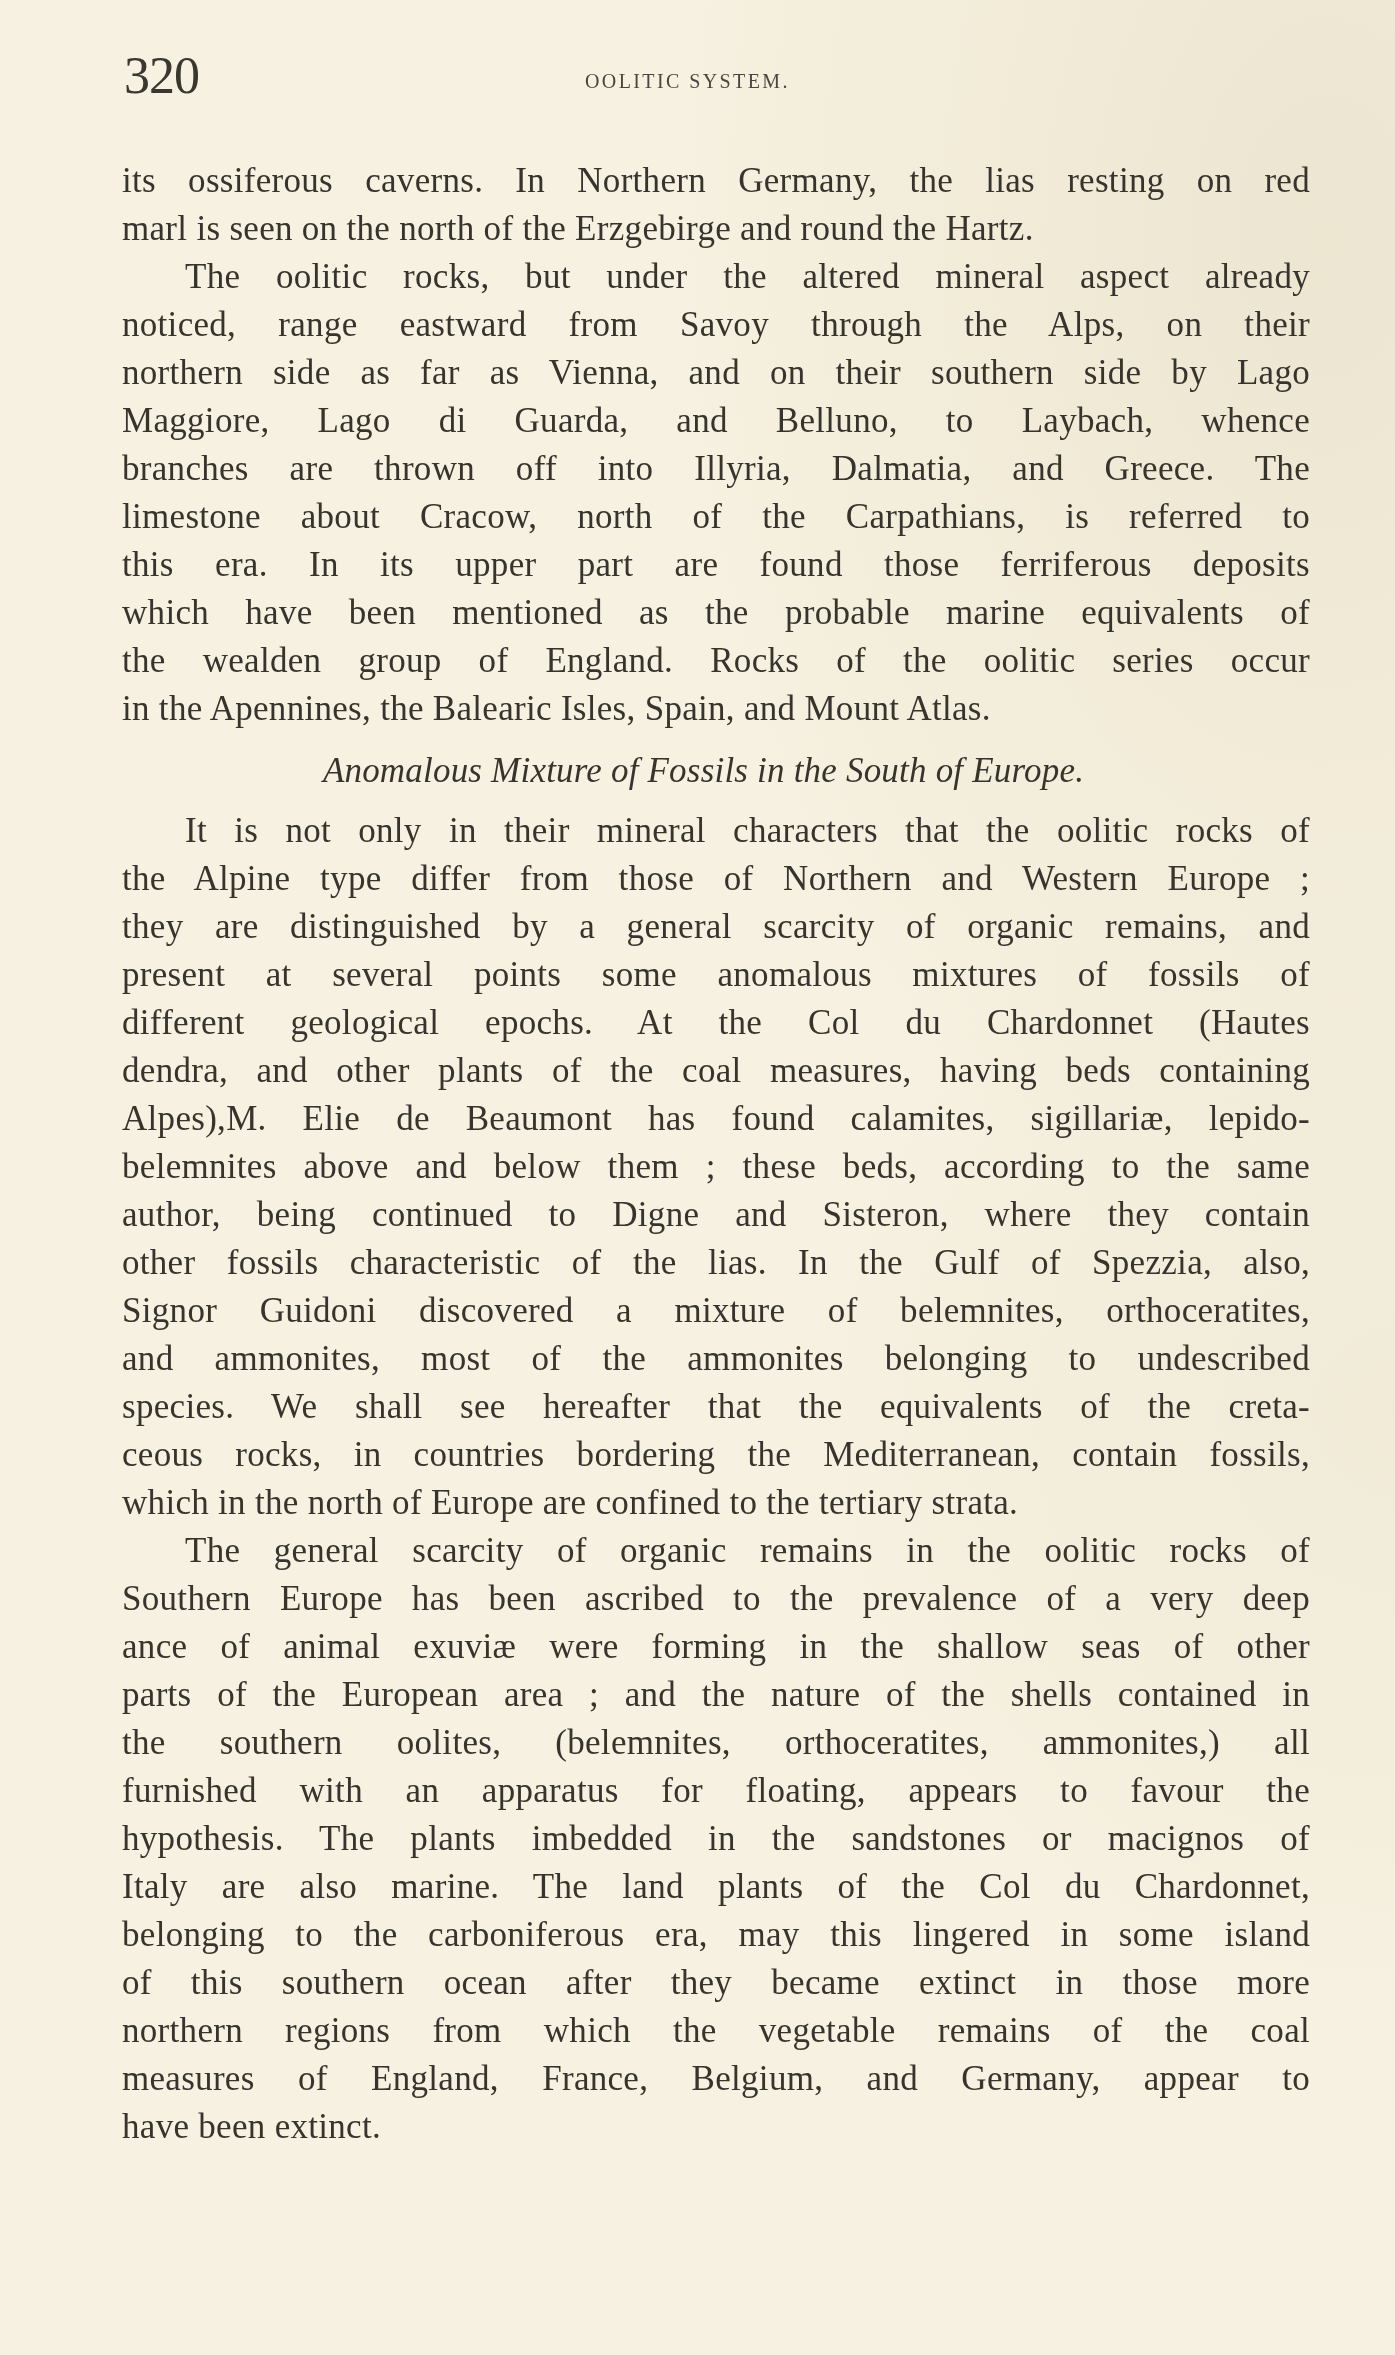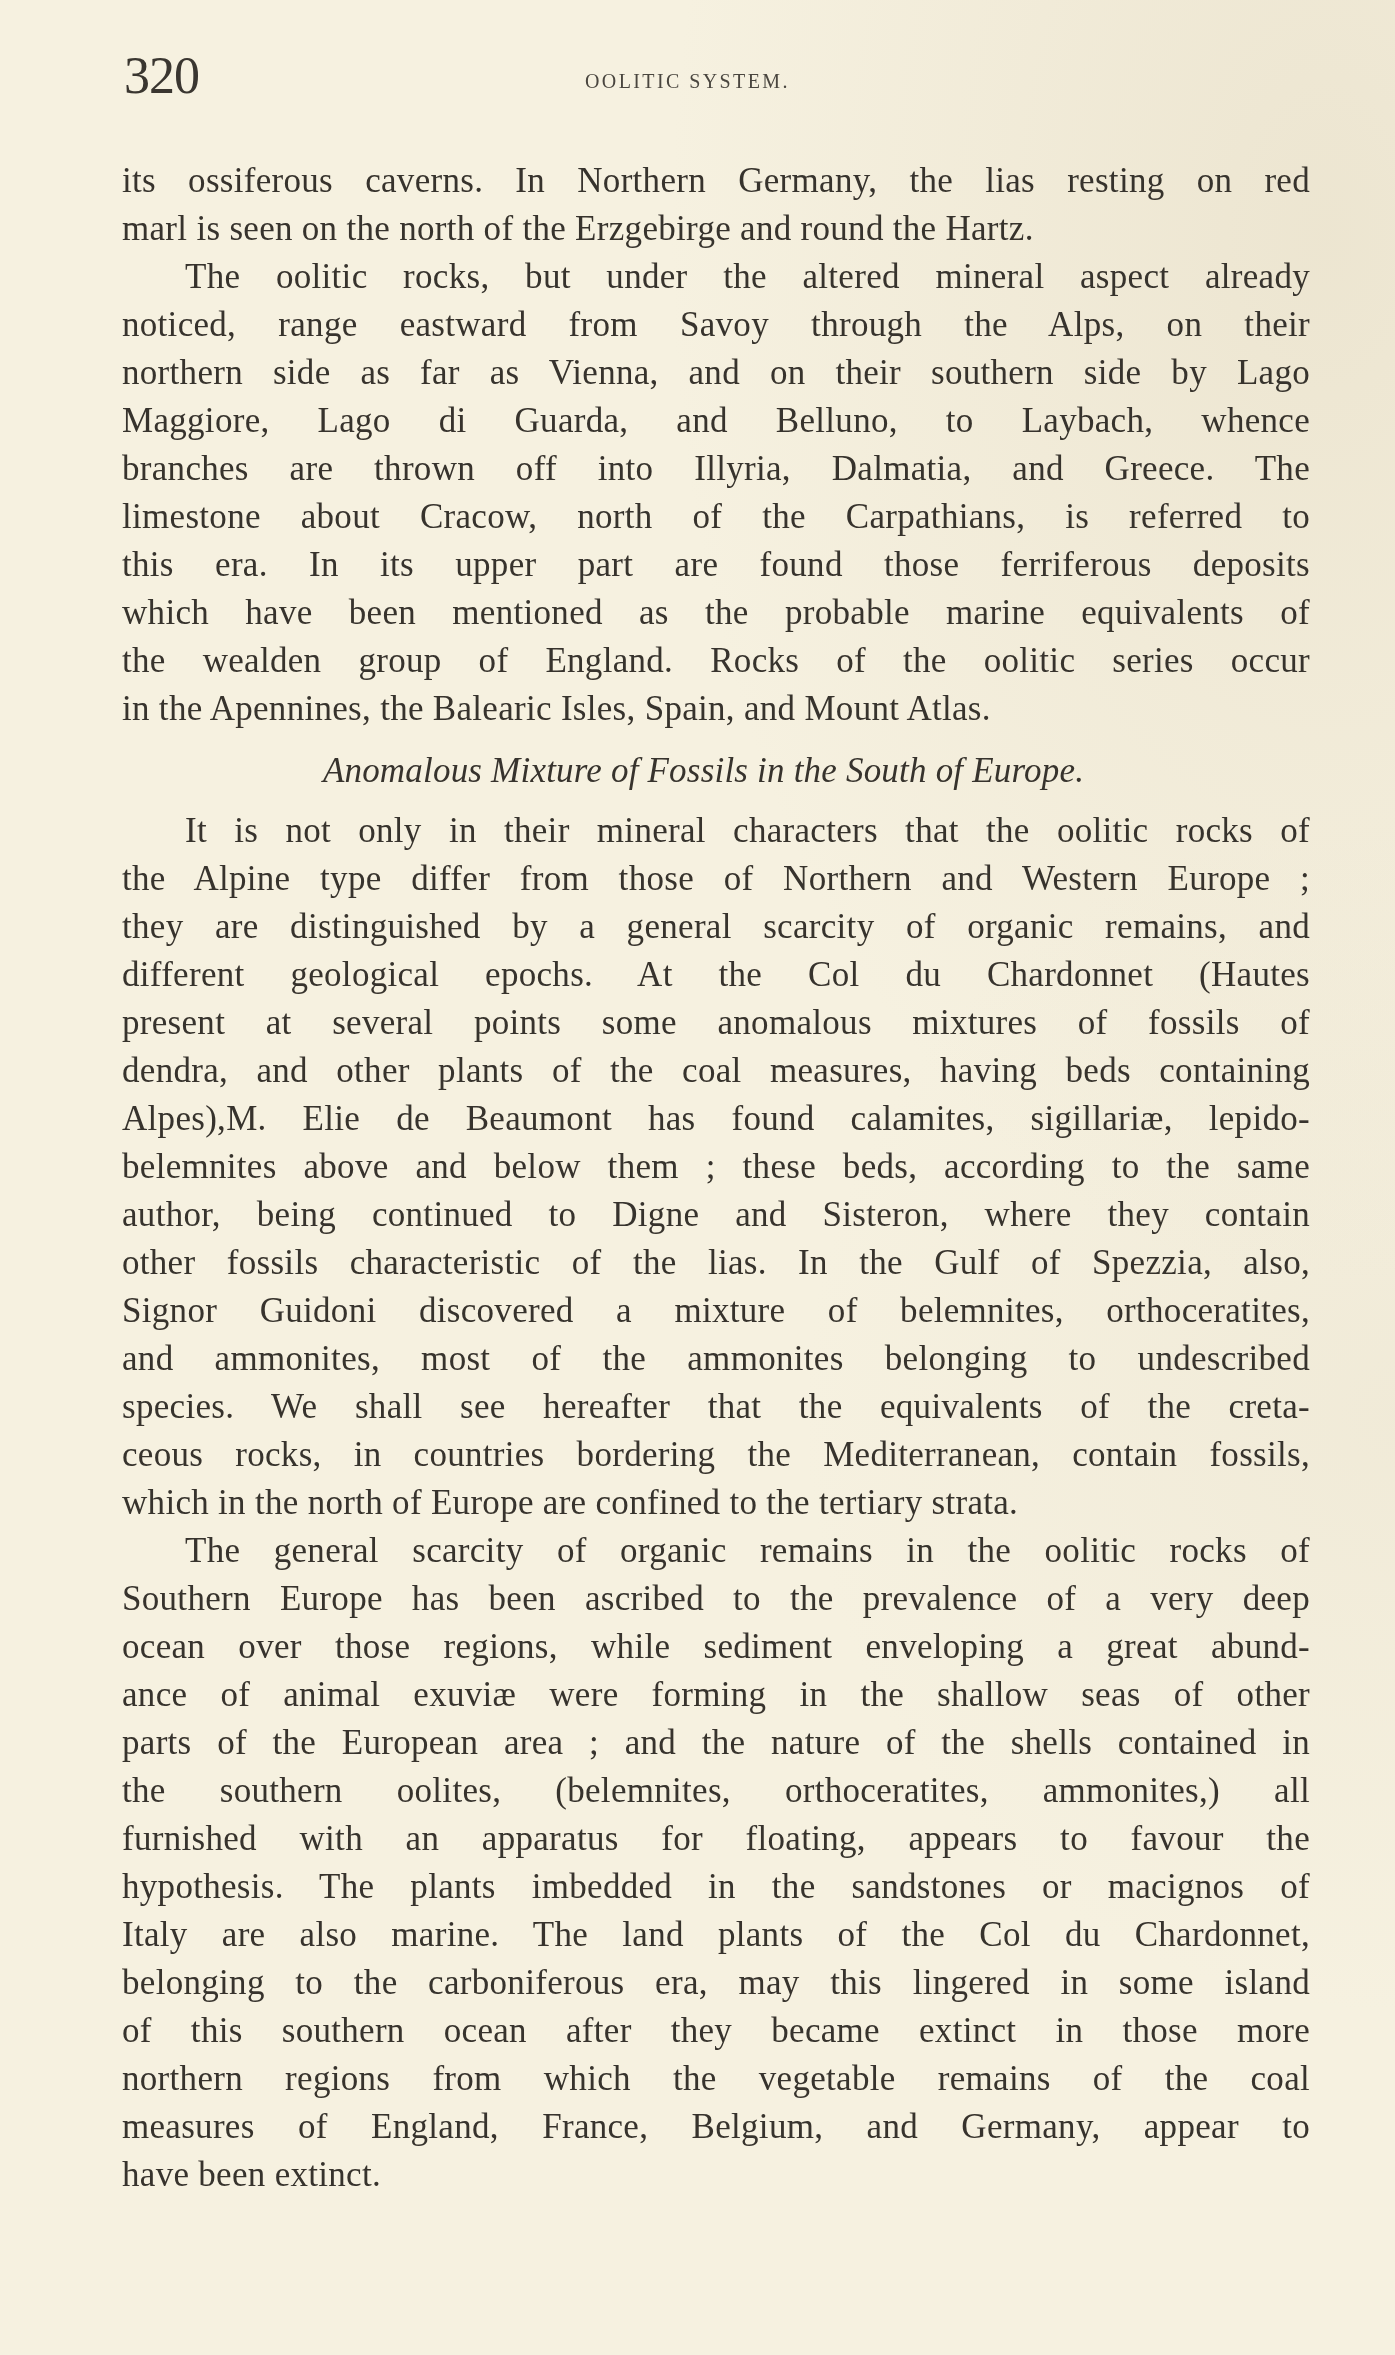--- a/index.html
+++ b/index.html
@@ -72,35 +72,34 @@
   <span class="line">the wealden group of England.  Rocks of the oolitic series occur</span>
   <span class="line last">in the Apennines, the Balearic Isles, Spain, and Mount Atlas.</span>
 </div>
 
 <div class="section-heading">Anomalous Mixture of Fossils in the South of Europe.</div>
 
 <div class="block block2">
   <span class="line indent">It is not only in their mineral characters that the oolitic rocks of</span>
   <span class="line">the Alpine type differ from those of Northern and Western Europe ;</span>
   <span class="line">they are distinguished by a general scarcity of organic remains, and</span>
+  <span class="line">present at several points some anomalous mixtures of fossils of</span>
   <span class="line">different geological epochs.  At the Col du Chardonnet (Hautes</span>
-  <span class="line">present at several points some anomalous mixtures of fossils of</span>
   <span class="line">dendra, and other plants of the coal measures, having beds containing</span>
   <span class="line">Alpes),M. Elie de Beaumont has found calamites, sigillariæ, lepido-</span>
   <span class="line">belemnites above and below them ;  these beds, according to the same</span>
   <span class="line">author, being continued to Digne and Sisteron, where they contain</span>
   <span class="line">other fossils characteristic of the lias.  In the Gulf of Spezzia, also,</span>
   <span class="line">Signor Guidoni discovered a mixture of belemnites, orthoceratites,</span>
   <span class="line">and ammonites, most of the ammonites belonging to undescribed</span>
   <span class="line">species.  We shall see hereafter that the equivalents of the creta-</span>
   <span class="line">ceous rocks, in countries bordering the Mediterranean, contain fossils,</span>
   <span class="line last">which in the north of Europe are confined to the tertiary strata.</span>
   <span class="line indent">The general scarcity of organic remains in the oolitic rocks of</span>
   <span class="line">Southern Europe has been ascribed to the prevalence of a very deep</span>
-  <span class="line">ocean over those regions, while sediment enveloping a great abund-</span>
   <span class="line">ance of animal exuviæ were forming in the shallow seas of other</span>
   <span class="line">parts of the European area ;  and the nature of the shells contained in</span>
   <span class="line">the southern oolites, (belemnites, orthoceratites, ammonites,) all</span>
   <span class="line">furnished with an apparatus for floating, appears to favour the</span>
   <span class="line">hypothesis.  The plants imbedded in the sandstones or macignos of</span>
   <span class="line">Italy are also marine.  The land plants of the Col du Chardonnet,</span>
   <span class="line">belonging to the carboniferous era, may this lingered in some island</span>
   <span class="line">of this southern ocean after they became extinct in those more</span>
   <span class="line">northern regions from which the vegetable remains of the coal</span>
   <span class="line">measures of England, France, Belgium, and Germany, appear to</span>

